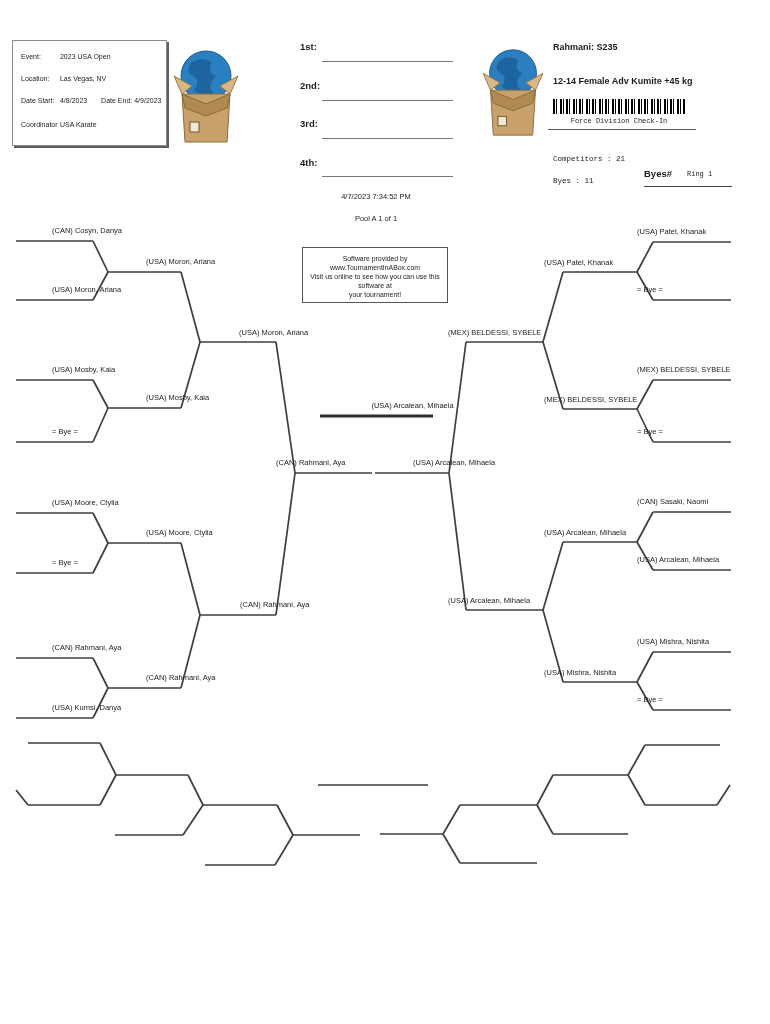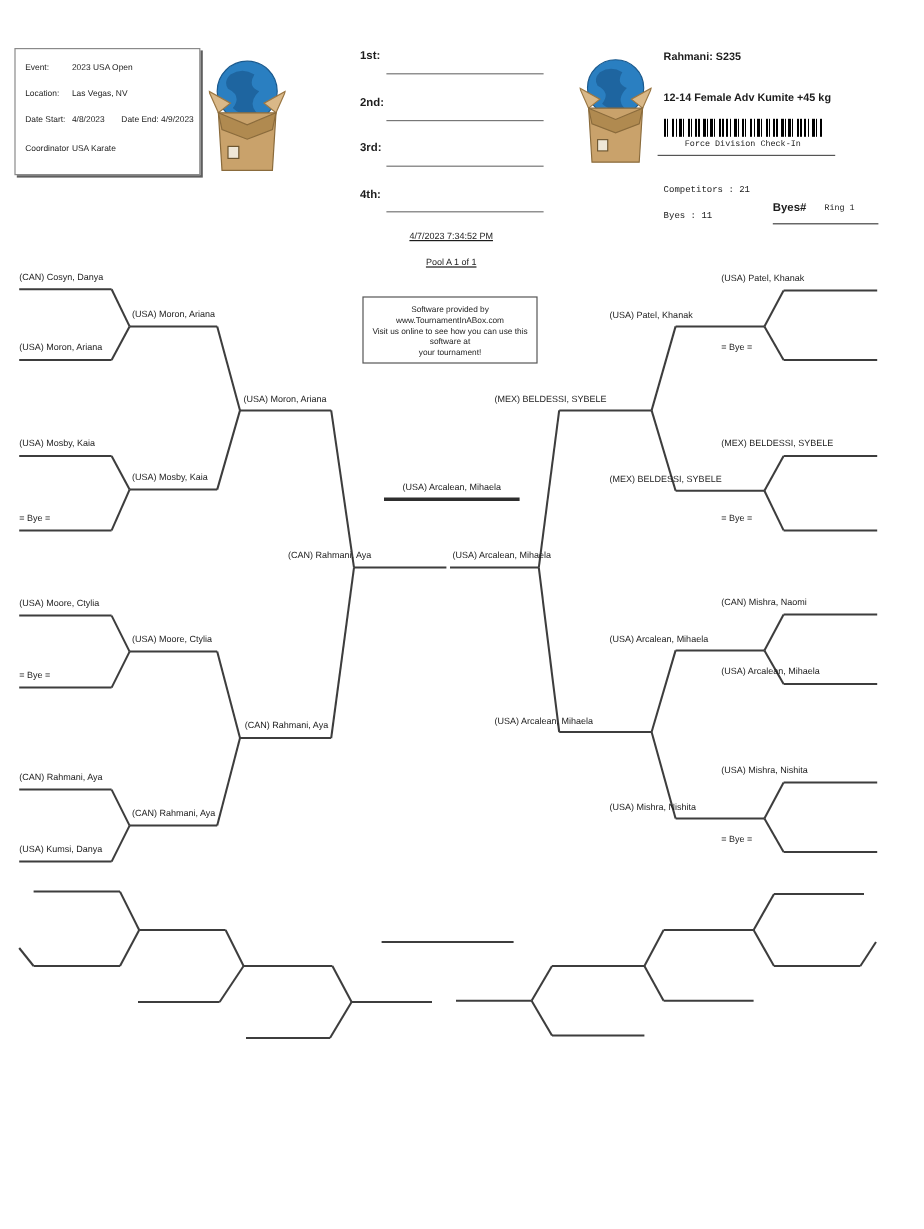--- a/index.html
+++ b/index.html
@@ -1,37 +1,37 @@
 <!DOCTYPE html>
 <html><head>
 <meta charset="utf-8">
 <style>
   html,body{margin:0;padding:0;background:#ffffff;}
   .page{position:relative;width:770px;height:1024px;background:#fff;overflow:hidden;
         font-family:"Liberation Sans","DejaVu Sans",sans-serif;color:#1c1c1c;}
   svg.lines{position:absolute;left:0;top:0;}
   
-  .bl{position:absolute;font-size:7.5px;line-height:9px;white-space:nowrap;color:#1c1c1c;}
+  .bl{position:absolute;font-size:7.5px;line-height:9px;white-space:nowrap;color:#1c1c1c;margin-left:36px;}
   .r{width:130px;text-align:left;}
   .c{text-align:center;}
   
   .infobox{position:absolute;left:12px;top:40px;width:153px;height:104px;
            border:1px solid #8a8a8a;box-shadow:2px 2px 0 #5e5e5e;background:#fff;
            font-size:7px;line-height:8px;}
   .inforow{position:absolute;left:8px;white-space:nowrap;}
   .inforow .k{display:inline-block;width:37px;}
   
   .place-lbl{position:absolute;left:300px;font-size:9.5px;font-weight:bold;white-space:nowrap;text-align:right;}
   .place-line{position:absolute;left:322px;width:131px;border-bottom:1px solid #777;height:0;}
   
   .div-title{position:absolute;left:553px;font-size:9px;font-weight:bold;white-space:nowrap;}
   .barcode{position:absolute;left:553px;top:99px;width:132px;height:15px;
     background:repeating-linear-gradient(90deg,#000 0 2px,#fff 2px 3px,#000 3px 4px,#fff 4px 7px,#000 7px 9px,#fff 9px 10px,#000 10px 11px,#fff 11px 13px);}
   .small{position:absolute;font-size:7px;white-space:nowrap;font-family:Liberation Mono, monospace;}
-  .meta{position:absolute;left:290px;width:172px;text-align:center;font-size:7.5px;white-space:nowrap;text-decoration:underline;}
+  .meta{position:absolute;left:290px;width:172px;text-align:center;font-size:7.5px;white-space:nowrap;}
   .swbox{position:absolute;left:302px;top:247px;width:146px;height:56px;border:1px solid #555;
          font-size:6.9px;line-height:9px;text-align:center;padding-top:6px;box-sizing:border-box;}
   .ringline{position:absolute;left:644px;top:186px;width:88px;border-bottom:1px solid #444;height:0;}
   .fdline{position:absolute;left:548px;top:129px;width:148px;border-bottom:1px solid #555;height:0;}
   .ring-lbl{position:absolute;left:644px;top:168px;font-size:9.5px;font-weight:bold;}
   .logo{position:absolute;}
 </style>
 </head>
 <body>
 
@@ -229,21 +229,21 @@
   <div class="bl r" style="left:240px;top:458px">(CAN) Rahmani, Aya</div>
   <div class="bl" style="left:377px;top:458px">(USA) Arcalean, Mihaela</div>
 
   <div class="bl r" style="left:601px;top:227px">(USA) Patel, Khanak</div>
   <div class="bl r" style="left:601px;top:285px">= Bye =</div>
   <div class="bl r" style="left:508px;top:258px">(USA) Patel, Khanak</div>
   <div class="bl r" style="left:601px;top:365px">(MEX) BELDESSI, SYBELE</div>
   <div class="bl r" style="left:601px;top:427px">= Bye =</div>
   <div class="bl r" style="left:508px;top:395px">(MEX) BELDESSI, SYBELE</div>
   <div class="bl r" style="left:412px;top:328px">(MEX) BELDESSI, SYBELE</div>
-  <div class="bl r" style="left:601px;top:497px">(CAN) Mishra, Naomi</div>
+  <div class="bl r" style="left:601px;top:497px">(CAN) Sasaki, Naomi</div>
   <div class="bl r" style="left:601px;top:555px">(USA) Arcalean, Mihaela</div>
   <div class="bl r" style="left:508px;top:528px">(USA) Arcalean, Mihaela</div>
   <div class="bl r" style="left:601px;top:637px">(USA) Mishra, Nishita</div>
   <div class="bl r" style="left:601px;top:695px">= Bye =</div>
   <div class="bl r" style="left:508px;top:668px">(USA) Mishra, Nishita</div>
   <div class="bl r" style="left:412px;top:596px">(USA) Arcalean, Mihaela</div>
 
 </div>
 
 </body></html>

